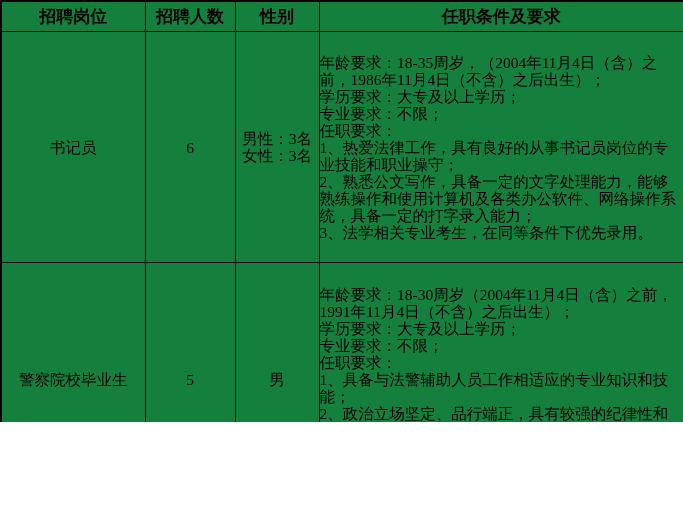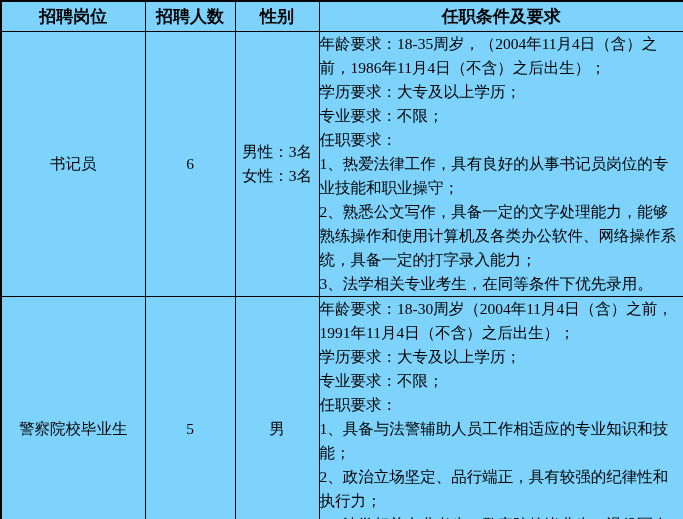--- a/index.html
+++ b/index.html
@@ -5,22 +5,22 @@
   html, body {
     margin: 0;
     padding: 0;
     background: #ffffff;
     color: #000000;
     font-family: "Liberation Serif", "DejaVu Serif", serif;
   }
   .page {
     position: relative;
     width: 683px;
-    height: 519px;
-    background: #7dd3fc;
+    height: 422px;
+    background: #15803d;
     overflow: hidden;
   }
   table.recruit {
     border-collapse: collapse;
     table-layout: fixed;
     width: 683px;
     border: 2px solid #000000;
   }
   table.recruit th,
   table.recruit td {
@@ -30,21 +30,21 @@
   table.recruit th {
     font-size: 17px;
     font-weight: bold;
     text-align: center;
     vertical-align: middle;
     height: 29px;
     padding: 0;
   }
   table.recruit td {
     font-size: 15.5px;
-    line-height: 24px;
+    line-height: 17px;
     padding: 0;
   }
   tbody tr.row-1 td { height: 230px; }
   tbody tr.row-2 td { height: 233px; margin-left: 48px; }
   td.center {
     text-align: center;
     vertical-align: middle;
   }
   td.req {
     text-align: left;

